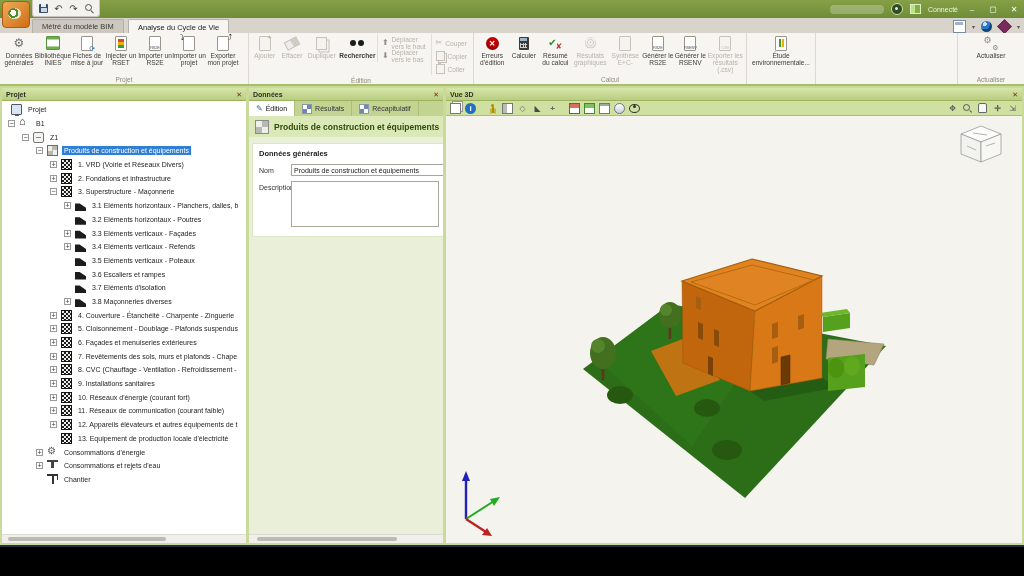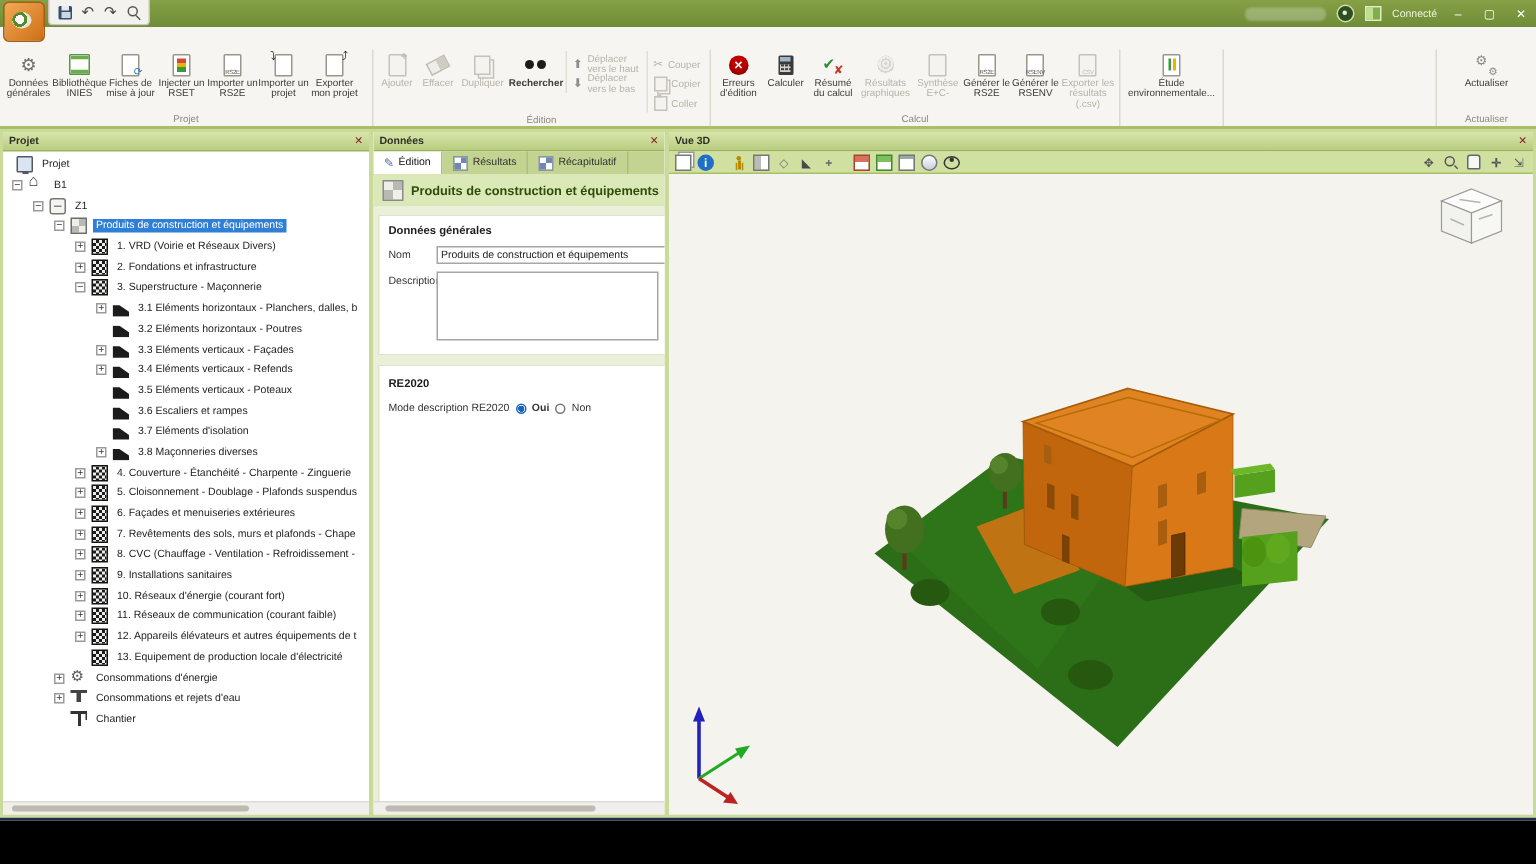--- a/index.html
+++ b/index.html
@@ -202,20 +202,35 @@
     <span class="qicon">
         <span class="q-save"></span>
       </span>
     <span class="qicon">↶</span>
     <span class="qicon">↷</span>
     <span class="qicon">
         <span class="q-search"></span>
       </span>
   </div>
 
+  <div id="tabstrip">
+    <div class="doctab" style="left:32px;">
+      <span>Métré du modèle BIM</span>
+    </div>
+    <div class="doctab active" style="left:128px;">
+      <span>Analyse du Cycle de Vie</span>
+    </div>
+    <div id="ts-icons">
+      <span class="ts-ic ts-layout"></span>
+      <span class="ts-caret">▾</span>
+      <span class="ts-ic ts-globe"></span>
+      <span class="ts-ic ts-gem"></span>
+      <span class="ts-caret">▾</span>
+    </div>
+  </div>
 
   <div id="ribbon">
 
     <div class="rgroup" style="width:248px;">
       <div class="gcontent">
         <div class="rbtn">
           <span class="ricon">
               <span class="g-gear">⚙</span>
             </span>
           <span class="lbl">Données générales</span>
@@ -591,30 +606,20 @@
         <span class="bico"></span>
         <span class="btxt">Produits de construction et équipements</span>
       </div>
       <div id="dcontent">
         <div class="card" style="top:6px;height:92px;">
           <div class="sectitle" style="position:absolute;left:6px;top:5px;">Données générales</div>
           <div class="flabel" style="position:absolute;left:6px;top:23px;">Nom</div>
           <input class="finput" style="left: 38px; top: 20px; width: 170px;" value="Produits de construction et équipements">
           <div class="flabel" style="position:absolute;left:6px;top:40px;">Description</div>
           <textarea class="finput" style="left: 38px; top: 37px; width: 148px; height: 46px;"></textarea>
-        </div>
-        <div class="card" style="top:106px;height:290px;">
-          <div class="sectitle" style="position:absolute;left:6px;top:7px;">RE2020</div>
-          <div style="position:absolute;left:6px;top:25px;display:flex;align-items:center;gap:4px;white-space:nowrap;">
-            <span class="flabel">Mode description RE2020</span>
-            <span class="radio sel"></span>
-            <span class="flabel" style="font-weight:bold;">Oui</span>
-            <span class="radio"></span>
-            <span class="flabel">Non</span>
-          </div>
         </div>
       </div>
       <div class="hscroll">
           <div class="hthumb" style="left:8px;width:140px;"></div>
         </div>
     </div>
 
     <div class="panel" style="left:446px;top:2px;width:576px;height:455px;">
       <div class="phead">
         <span class="ptitle">Vue 3D</span>

